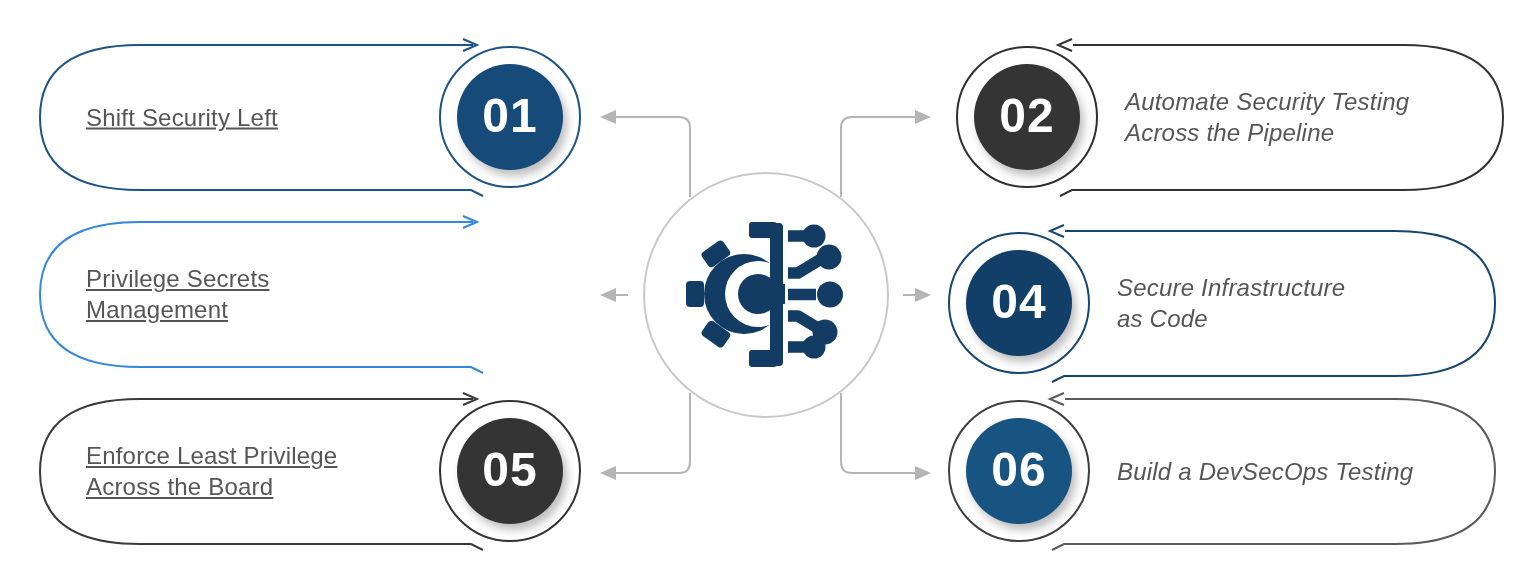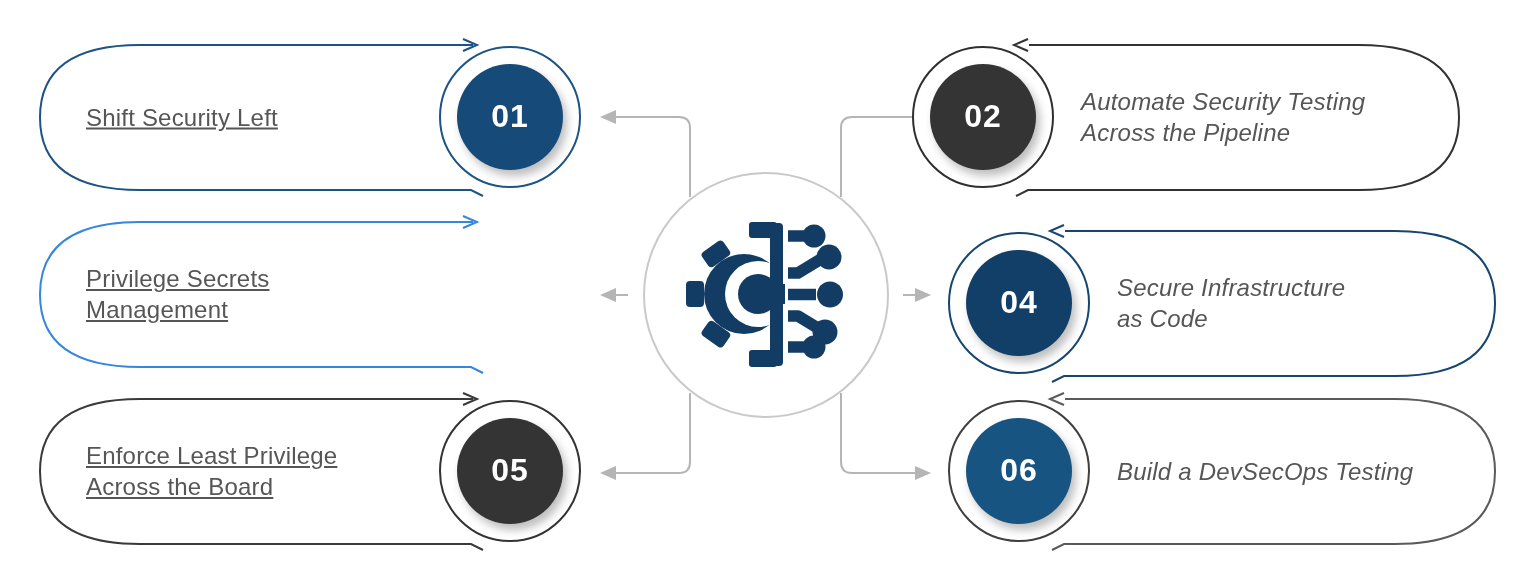--- a/index.html
+++ b/index.html
@@ -26,21 +26,21 @@
   }
   .item.left  .badge{left:409px;}
   .item.right .badge{left:3px;}
   .badge-inner{
     width:106px; height:106px; border-radius:50%;
     background:var(--fill,#333);
     box-shadow:4px 6px 9px rgba(40,40,40,0.30);
     display:flex; align-items:center; justify-content:center;
   }
   .num{
-    color:#fff; font-size:32px; font-weight:700; letter-spacing:1px; line-height:1;
+    color:#fff; font-size:48px; font-weight:700; letter-spacing:1px; line-height:1;
     transform:translateY(-1px);
   }
   .label{
     position:absolute; top:79px; transform:translateY(-50%);
     color:var(--text); font-size:24px; line-height:31px;
     white-space:pre-line; letter-spacing:0.2px;
   }
   .item.left  .label{left:56px; width:330px;text-decoration:underline;}
   .item.right .label{left:172px; width:350px;font-style:italic;}
   .pill-path{fill:none; stroke:var(--pill,#333); stroke-width:2px;}
@@ -108,21 +108,21 @@
       <path class="pill-path" d="M 433 1 L 447 7 L 433 13"></path>
     </svg>
     <div class="badge">
       <div class="badge-inner">
           <span class="num">01</span>
         </div>
     </div>
     <div class="label">Shift Security Left</div>
   </div>
 
-  <div class="item right" style="left: 909px; top: 38px; --pill: #323232; --ring: #2f2f2f; --fill: #343434;">
+  <div class="item right" style="left: 953px; top: 38px; --pill: #323232; --ring: #2f2f2f; --fill: #343434;">
     <svg class="pillsvg" width="560" height="162" viewBox="0 0 560 162">
       <path class="pill-path" d="M 120 7 L 450 7 Q 550 7 550 79.5 Q 550 152 450 152 L 119 152 L 107 158"></path>
       <path class="pill-path" d="M 119 1 L 105 7 L 119 13"></path>
     </svg>
     <div class="badge">
       <div class="badge-inner">
           <span class="num">02</span>
         </div>
     </div>
     <div class="label">Automate Security Testing

